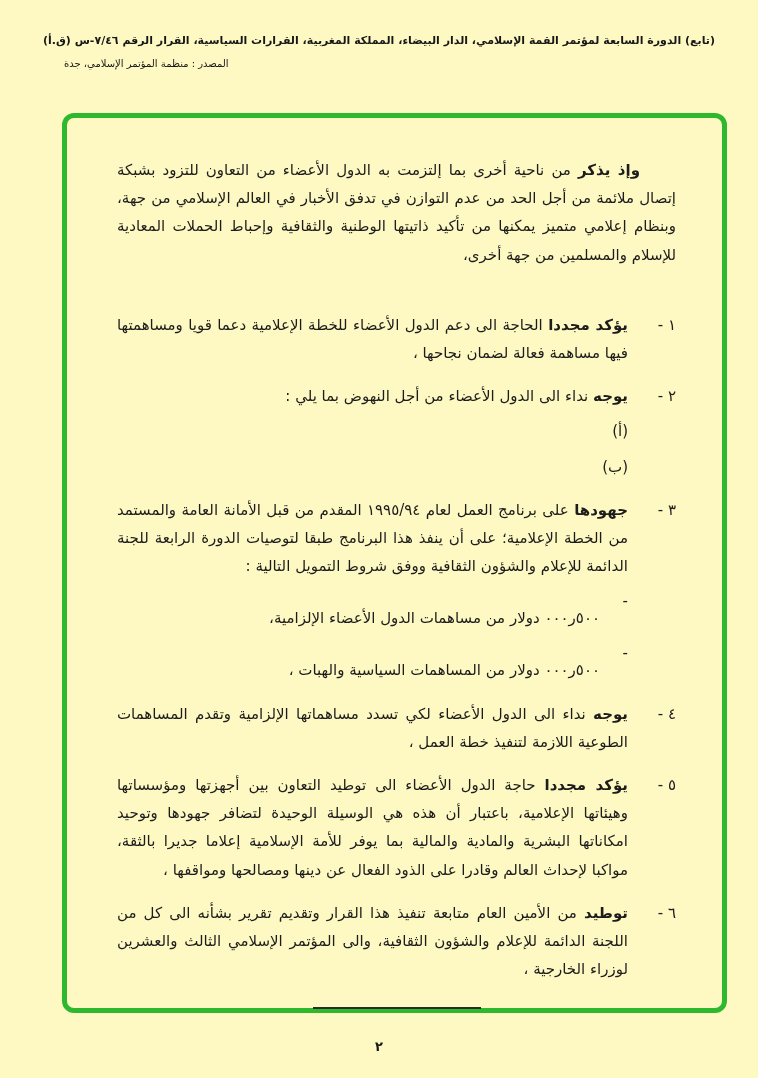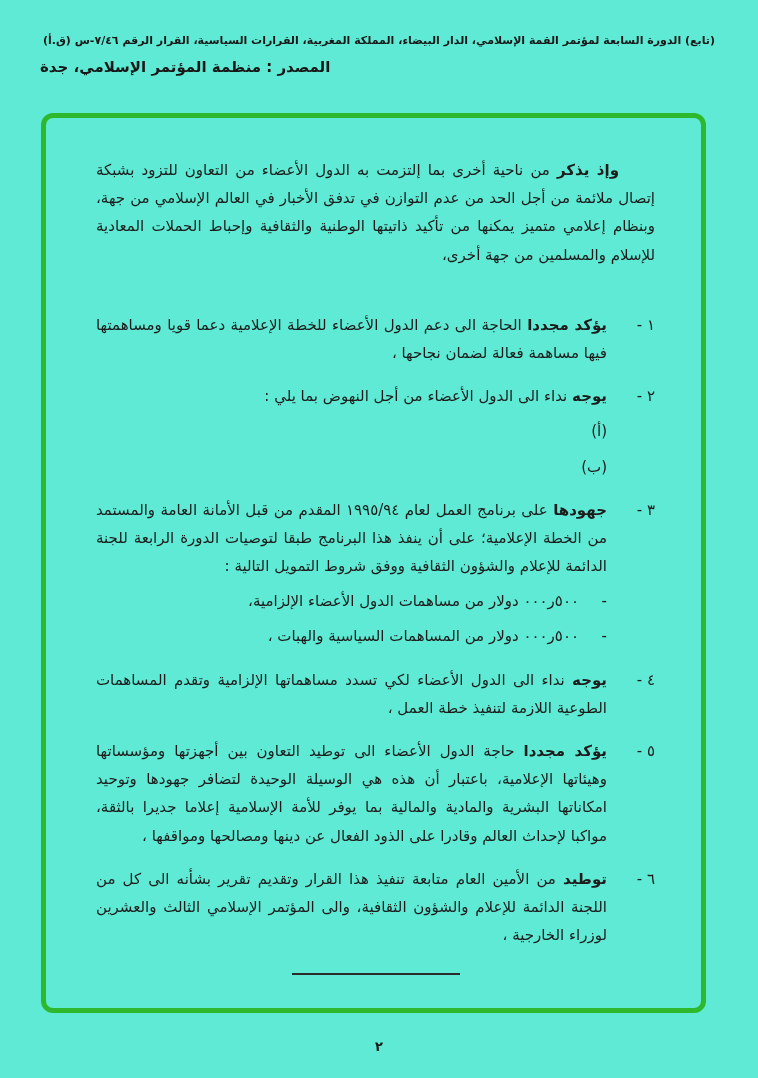--- a/index.html
+++ b/index.html
@@ -2,45 +2,45 @@
 <html lang="ar"><head>
 <meta charset="utf-8">
 <style>
   * { margin:0; padding:0; box-sizing:border-box; }
   html,body { background:#e8e8e4; }
   body { font-family:"DejaVu Sans", sans-serif; }
   .page {
     position:relative;
     width:758px; height:1078px;
     margin:0 auto;
-    background:#5eead4;
+    background:#fef9c3;
     color:#1e1e1e;
     overflow:hidden;
   }
   .header { padding-top:34px; }
   .header-line1 {
     direction:rtl;
     text-align:center;
     font-size:11px;
     font-weight:bold;
     color:#171717;
     padding:0 28px;
   }
   .header-line2 {
     direction:rtl;
     text-align:left;
-    padding-left:40px;
+    padding-left:64px;
     margin-top:11px;
-    font-size:15px;
-    font-weight:bold;
+    font-size:10px;
+    font-weight:normal;
     color:#171717;
   }
   .frame {
     position:absolute;
-    left:41px; top:113px;
+    left:62px; top:113px;
     width:665px; height:900px;
     border:5px solid #2eb82e;
     border-radius:12px;
     background:transparent;
   }
   .doc {
     direction:rtl;
     text-align:justify;
     font-size:15px;
     line-height:1.88;
@@ -50,21 +50,21 @@
   .intro { text-indent:36px; margin-bottom:42px; }
   .bold { font-weight:bold; }
   .item { display:flex; margin-bottom:15px; }
   .marker { flex:0 0 48px; white-space:nowrap; }
   .body { flex:1; }
   .subitem { display:flex; margin-top:7px; }
   .sub-marker { flex:0 0 52px; }
   .sub-text { flex:1; }
   .dashitem { display:flex; margin-top:7px; }
   .dash-marker { flex:0 0 28px; }
-  .dash-text { flex:1; }
+  .dash-text { flex:1;margin-top:17px; }
   .amount { unicode-bidi:embed; }
   .end-rule {
     width:168px;
     margin:24px auto 0;
     border-top:2px solid #2b2b2b;
   }
   .page-number {
     position:absolute;
     bottom:24px; left:0;
     width:100%;

